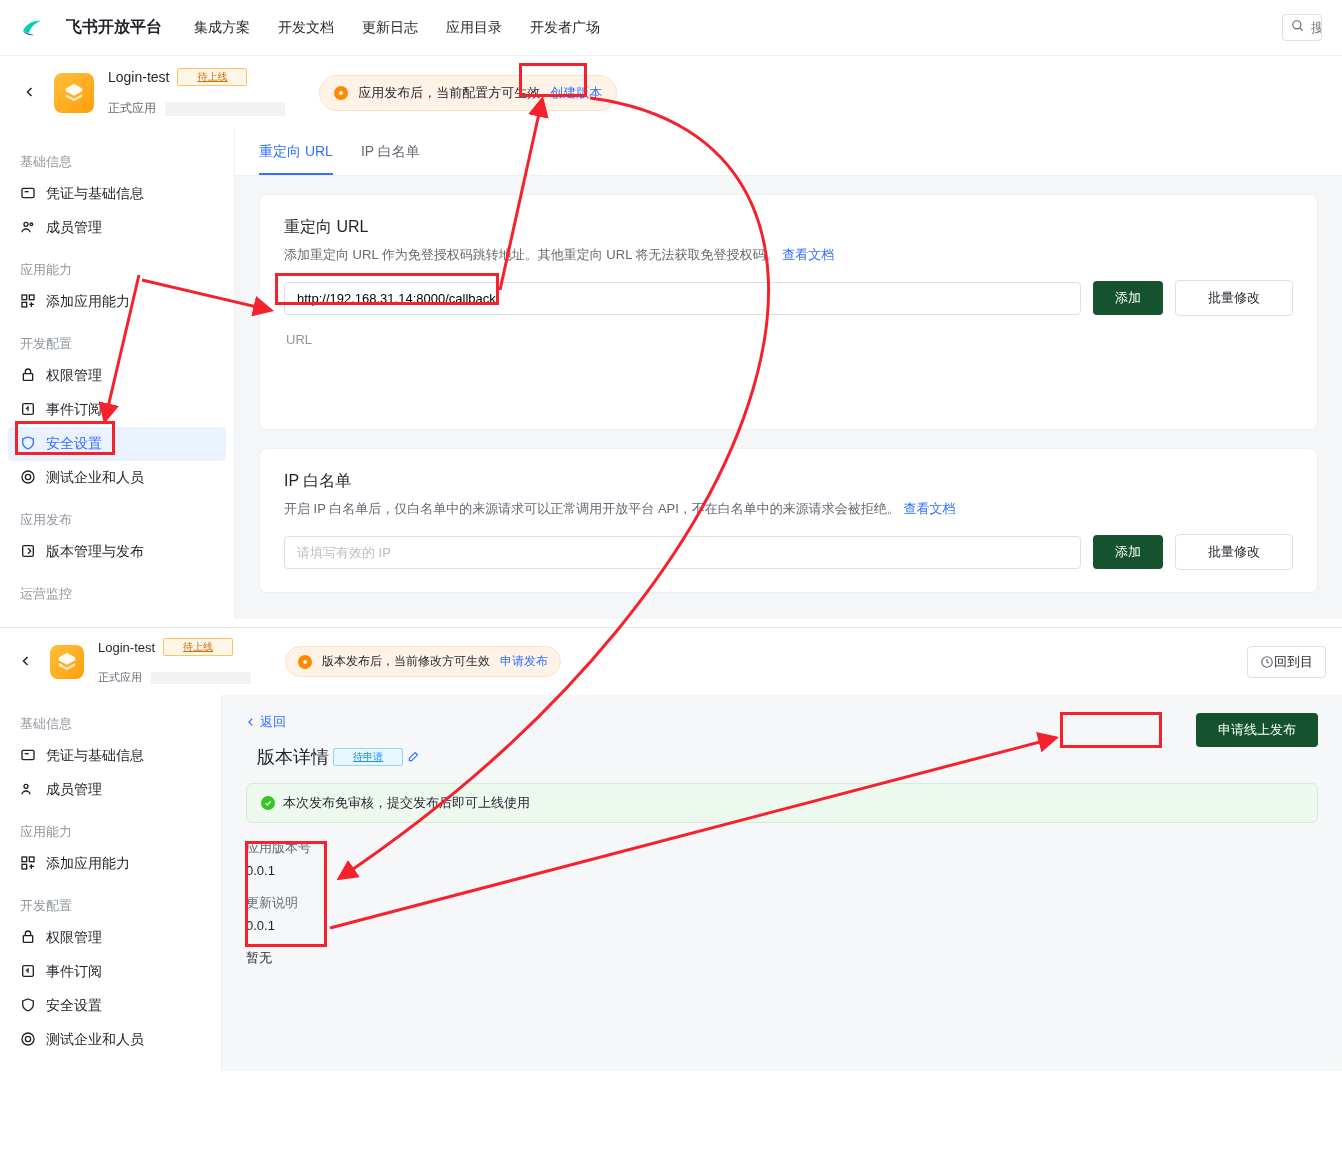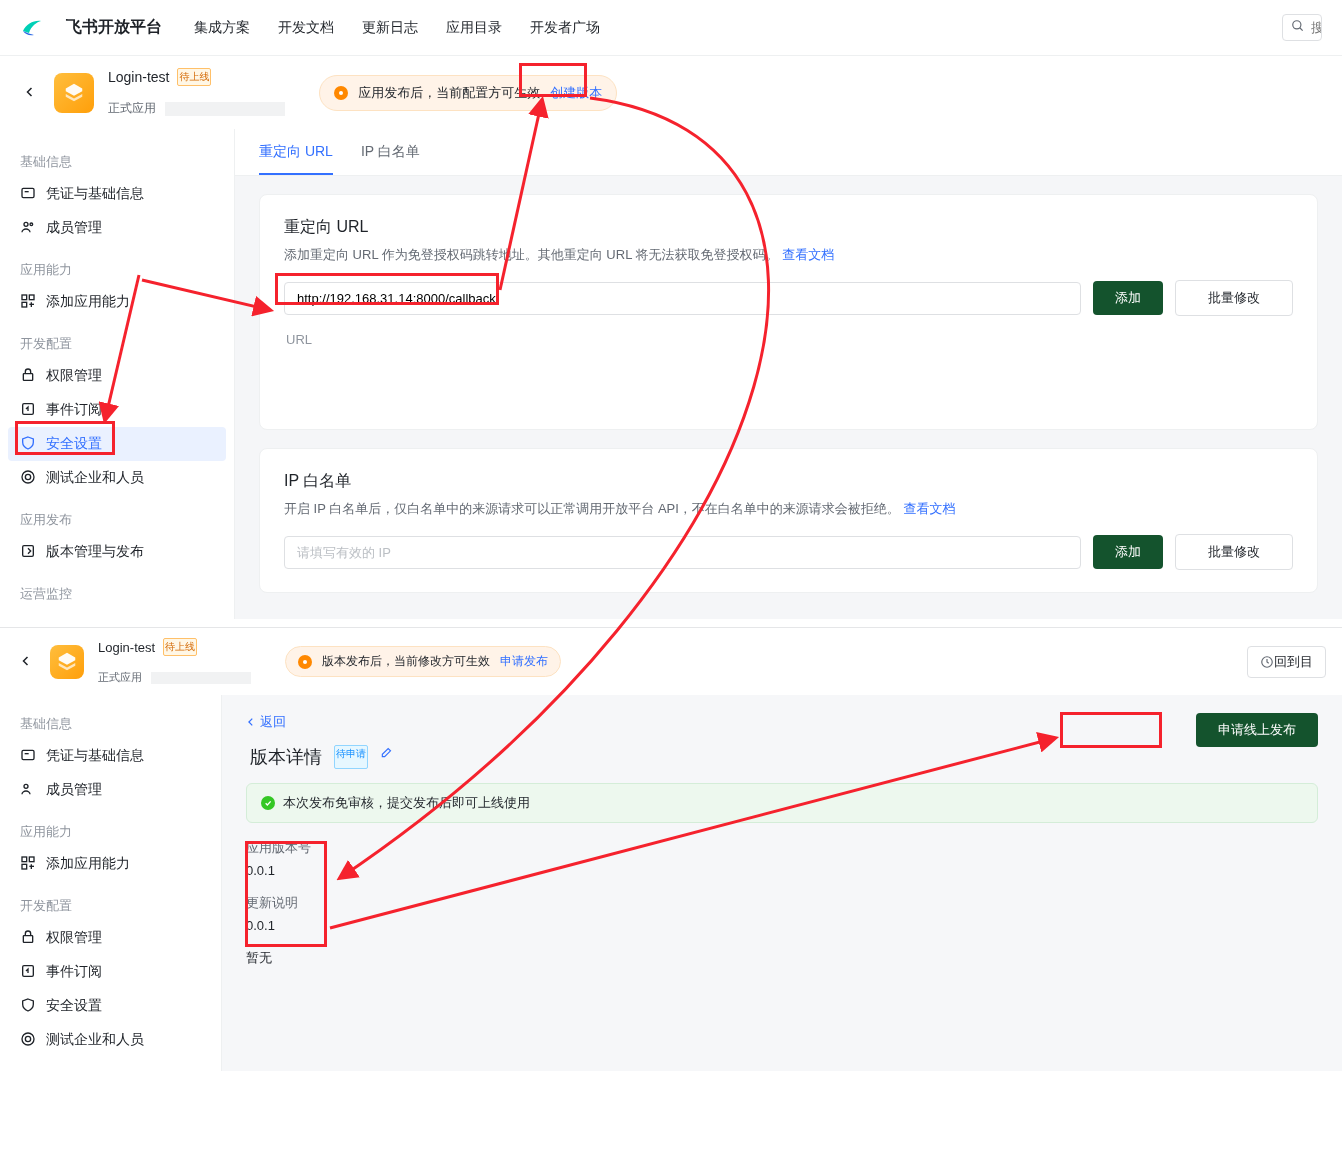--- a/index.html
+++ b/index.html
@@ -17,21 +17,21 @@
   .search-box input { border:none; outline:none; font-size:13px; width:16px; }
 
   
   .app-header { display:flex; align-items:center; padding:12px 20px; gap:14px; background:#fff;}
   .back-chevron { font-size:18px; color:#1f2329; width:20px; text-align:center; cursor:pointer; }
   .app-icon { width:40px; height:40px; border-radius:8px; background: linear-gradient(135deg,#ffbe3d,#ff9f0a); display:flex; align-items:center; justify-content:center; color:#fff;}
   .app-icon svg{ width:22px; height:22px;}
   .app-meta { display:flex; flex-direction:column; gap:14px;}
   .app-meta-row1{ display:flex; align-items:center; gap:8px;}
   .app-name { font-weight:500; font-size:14px;}
-  .badge { font-size:10px; border:1px solid #ffc069; color:#d46b08; background:#fff7e6; border-radius:2px; padding:1px 1px;}
+  .badge { font-size:10px; border:1px solid #ffc069; color:#d46b08; background:#fff7e6; border-radius:2px; padding:1px 19px;text-decoration:underline;}
   .badge-blue { border:1px solid #91d5ff; color:#1890ff; background:#e6f7ff;}
   .app-sub { font-size:12px; color:#646a73;}
   .app-sub-blur { display:inline-block; width:120px; height:14px; background:#f1f2f3; margin-left:6px; vertical-align:middle;}
   .notice-bar { display:flex; align-items:center; gap:10px; background:#fff3e8; border:1px solid #fde2c2; border-radius:18px; padding:8px 14px; margin-left: 20px;}
   .notice-dot { width:14px; height:14px; border-radius:7px; background:#ff8800; display:flex; align-items:center; justify-content:center; flex-shrink:0;}
   .notice-dot::after{content:"";width:4px;height:4px;background:#fff;border-radius:2px;}
   .notice-text { font-size:13px; color:#1f2329;}
   .notice-link { color:#3370ff; font-size:13px; cursor:pointer;}
   .right-btn{ margin-left:auto; display:flex; align-items:center; border:1px solid #dee0e3; border-radius:4px; padding:6px 12px; font-size:13px; cursor:pointer; background:#fff;justify-content:flex-end;}
 
@@ -56,21 +56,21 @@
   .row { display:flex; gap:12px; align-items:center;}
   .inp { flex:1; border:1px solid #dee0e3; border-radius:4px; padding:8px 12px; font-size:13px; }
   .inp::placeholder{color:#bbbfc4;}
   .btn-primary { background:#14532d; color:#fff; border:none; border-radius:4px; padding:8px 22px; font-size:13px; cursor:pointer;}
   .btn-plain { background:#fff; color:#1f2329; border:1px solid #dee0e3; border-radius:4px; padding:8px 32px; font-size:13px; cursor:pointer;}
   .col-header { font-size:13px; color:#8f959e; padding: 16px 0 0 2px;}
 
   
   .main2 { flex:1; background:#f6f7f9; padding: 18px 24px;}
   .back-link{ color:#3370ff; font-size:13px; cursor:pointer; display:inline-flex; align-items:center; gap:4px;}
-  .detail-head{ display:flex; gap:12px; margin:14px 0 14px 4px;}
+  .detail-head{ display:flex; align-items:center; gap:4px; margin:14px 0 14px 11px;}
   .detail-title{ font-size:18px; font-weight:500;}
   .edit-icon{ color:#3370ff; cursor:pointer;}
   .right-cta{ margin-left:auto; }
   .banner-ok{ background:#edf8ee; border:1px solid #d4edd8; border-radius:6px; padding:10px 14px; display:flex; align-items:center; gap:8px; color:#1f2329; font-size:13px;}
   .ok-dot{ width:14px; height:14px; border-radius:7px; background:#34c724; display:flex; align-items:center; justify-content:center;}
   .ok-dot svg{width:8px;height:8px;fill:#fff;}
   .kv{ margin-top:16px; font-size:13px;}
   .kv .k{ color:#646a73; margin-bottom:6px;}
   .kv .v{ color:#1f2329;}
 

